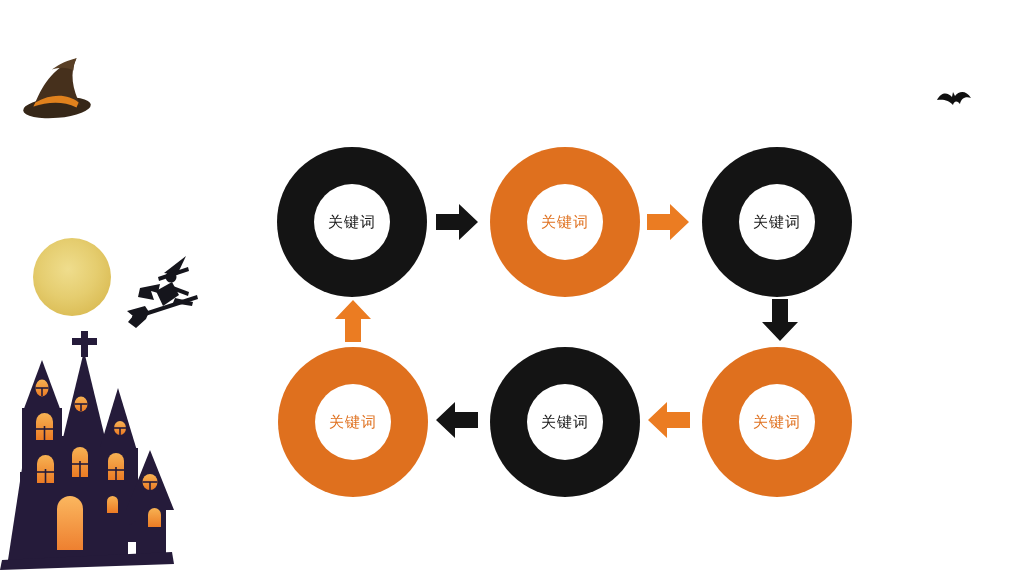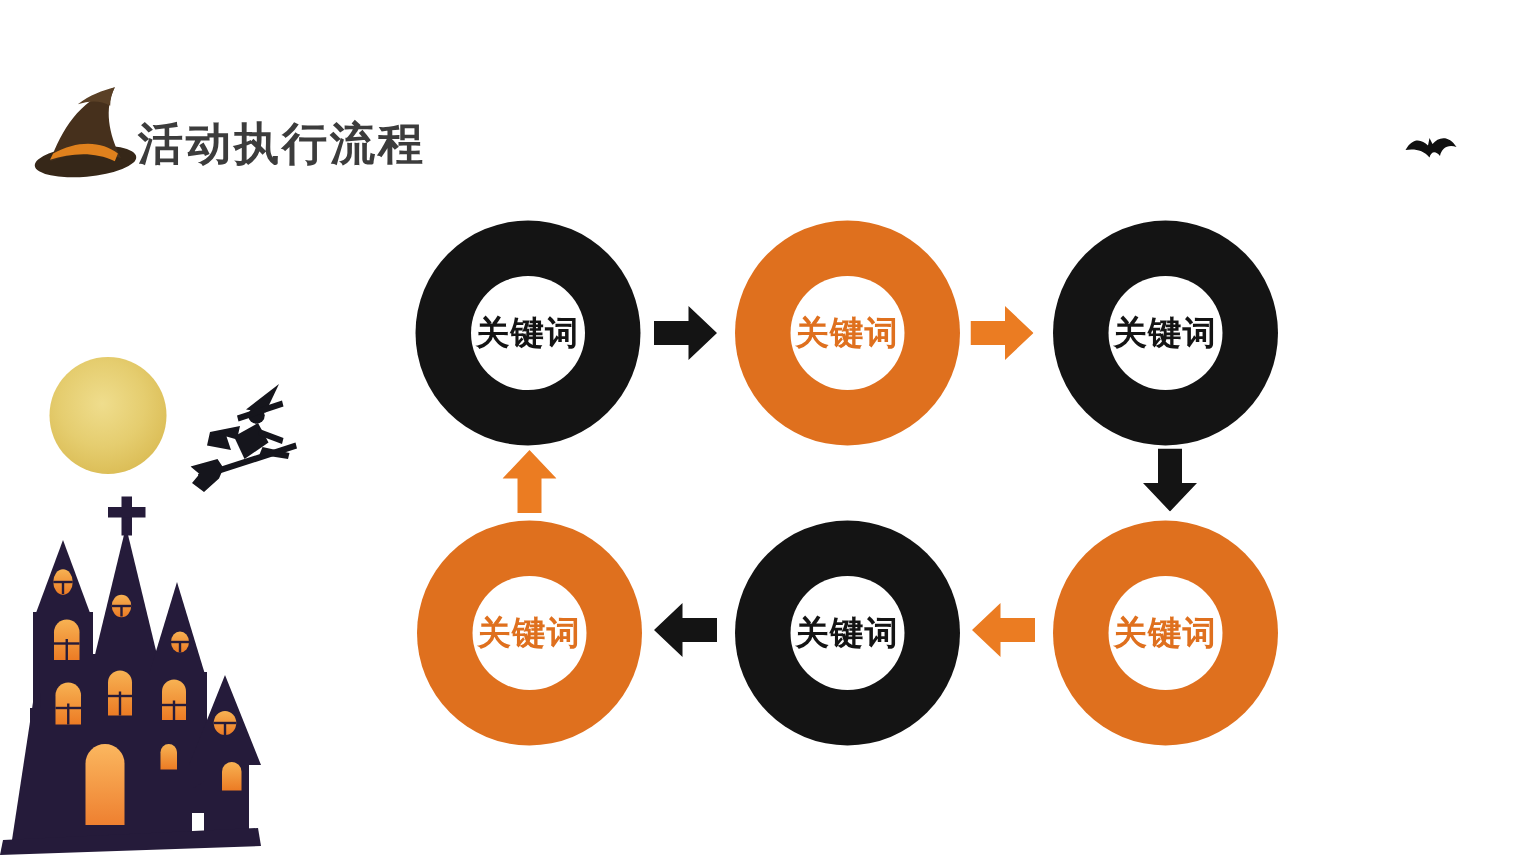--- a/index.html
+++ b/index.html
@@ -24,21 +24,21 @@
   
   .node{
     position:absolute;width:150px;height:150px;border-radius:50%;
     display:flex;align-items:center;justify-content:center;
   }
   .node.black{background:#141414;}
   .node.orange{background:#df701e;}
   .node-inner{
     width:76px;height:76px;border-radius:50%;background:#ffffff;
     display:flex;align-items:center;justify-content:center;
-    font-size:22px;font-weight:bold;letter-spacing:1px;white-space:nowrap;
+    font-size:15px;font-weight:normal;letter-spacing:1px;white-space:nowrap;
   }
   .node.black .node-inner{color:#141414;}
   .node.orange .node-inner{color:#df701e;}
   .arrow{position:absolute;width:42px;height:36px;}
   .arrow svg{display:block;width:100%;height:100%;}
   .arrow.black{color:#141414;}
   .arrow.orange{color:#eb7c22;}
   .dir-down{transform:rotate(90deg);}
   .dir-left{transform:rotate(180deg);}
   .dir-up{transform:rotate(-90deg);}
@@ -60,21 +60,20 @@
 <body>
 
 <div class="slide">
 
   <svg class="hat-icon" viewBox="0 0 70 64">
     <ellipse cx="35" cy="51" rx="33" ry="10" fill="#362718" transform="rotate(-5 35 51)"></ellipse>
     <path d="M 12,51 C 20,30 30,13 54,3 C 47,17 50,33 58,49 C 42,42 26,46 12,51 Z" fill="#46301c"></path>
     <path d="M 14,46 C 30,37 46,38 56,46 L 54,51 C 40,44 25,46 12,50 Z" fill="#e0811d"></path>
     <path d="M 30,14 C 38,8 46,5 54,3 C 52,7 51,11 51,15 C 44,11 37,12 30,14 Z" fill="#5a4026"></path>
   </svg>
-  <div class="slide-title">活动执行流程</div>
 
   <svg class="bat-icon" viewBox="0 0 36 24">
     <path d="M1,13 C6,4 12,6 16,10 L17,5 L19,9 C23,4 30,3 35,11 C29,9 25,12 24,17 C21,13 18,14 17,18 C13,13 7,12 1,13 Z" fill="#101010"></path>
   </svg>
 
   <div class="moon"></div>
 
   <svg class="witch-icon" viewBox="0 0 76 78">
     <g fill="#15151c">
       <polygon points="5,62 70,41 71,45 6,66"></polygon>

